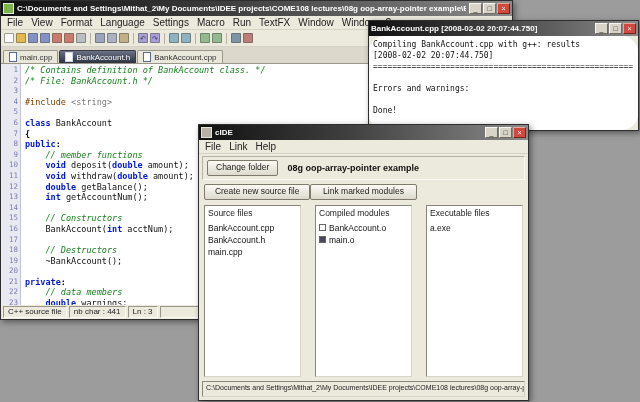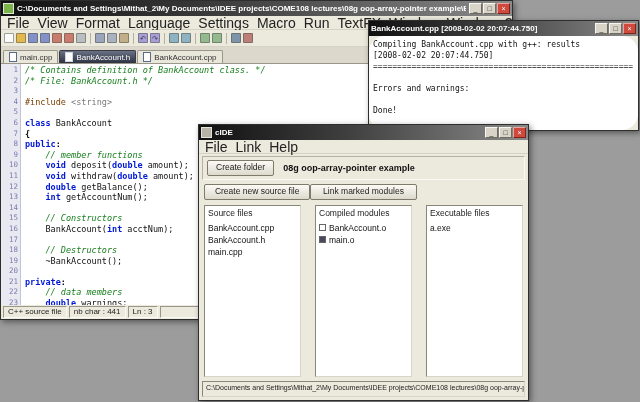--- a/index.html
+++ b/index.html
@@ -17,21 +17,21 @@
   .titlebar .title{flex:1;color:#fff;font-size:8px;font-weight:bold;white-space:nowrap;overflow:hidden;}
   .appicon{width:9px;height:9px;flex:0 0 9px;border:1px solid #dfe7d8;}
   .appicon.np{background:#7cb34b;}
   .appicon.cide{background:#b7b3a7;border-color:#e6e2d6;}
   .winbtns{display:flex;gap:1px;}
   .winbtn{width:13px;height:11px;line-height:10px;font-size:7px;text-align:center;color:#222;
           background:#d8d4c8;border:1px solid;border-color:#f8f6f0 #6f6b5f #6f6b5f #f8f6f0;box-sizing:border-box;}
   .winbtn.close{background:#cf4a3c;color:#fff;border-color:#e8a69e #7a241c #7a241c #e8a69e;}
 
   
-  .menubar{flex:0 0 13px;height:13px;display:flex;align-items:center;font-size:14px;color:#222;
+  .menubar{flex:0 0 13px;height:13px;display:flex;align-items:center;font-size:10px;color:#222;
            padding:0 2px;background:#ece9dd;border-bottom:1px solid #d6d2c6;}
   .menu-item{padding:1px 4px;white-space:nowrap;}
   .toolbar{flex:0 0 16px;height:16px;display:flex;align-items:center;gap:2px;padding:0 3px;
            background:#ece9dd;border-bottom:1px solid #d6d2c6;}
   .tbicon{width:10px;height:10px;border:1px solid rgba(90,90,80,.55);border-radius:1px;
           font-size:7px;line-height:9px;text-align:center;color:#334;box-sizing:border-box;}
   .tbsep{width:1px;height:11px;background:#b5b1a5;margin:0 2px;}
   .tabbar{flex:0 0 16px;height:16px;background:#dcd8cc;display:flex;align-items:flex-end;
           padding:0 2px;border-bottom:1px solid #9a968a;}
   .tab{display:flex;align-items:center;gap:3px;height:13px;padding:0 5px;margin-right:1px;font-size:8px;color:#333;
@@ -245,21 +245,21 @@
           <span class="winbtn">□</span>
           <span class="winbtn close">×</span>
         </span>
     </div>
     <nav class="menubar" id="cide-menubar">
         <span class="menu-item">File</span>
         <span class="menu-item">Link</span>
         <span class="menu-item">Help</span>
       </nav>
     <div class="ctoolbar">
-      <button class="btn">Create folder</button>
+      <button class="btn">Change folder</button>
       <span class="projlabel">08g oop-array-pointer example</span>
     </div>
     <div class="actionrow">
       <span class="acol">
           <button class="btn">Create new source file</button>
         </span>
       <span class="acol">
           <button class="btn">Link marked modules</button>
         </span>
       <span class="acol"></span>

